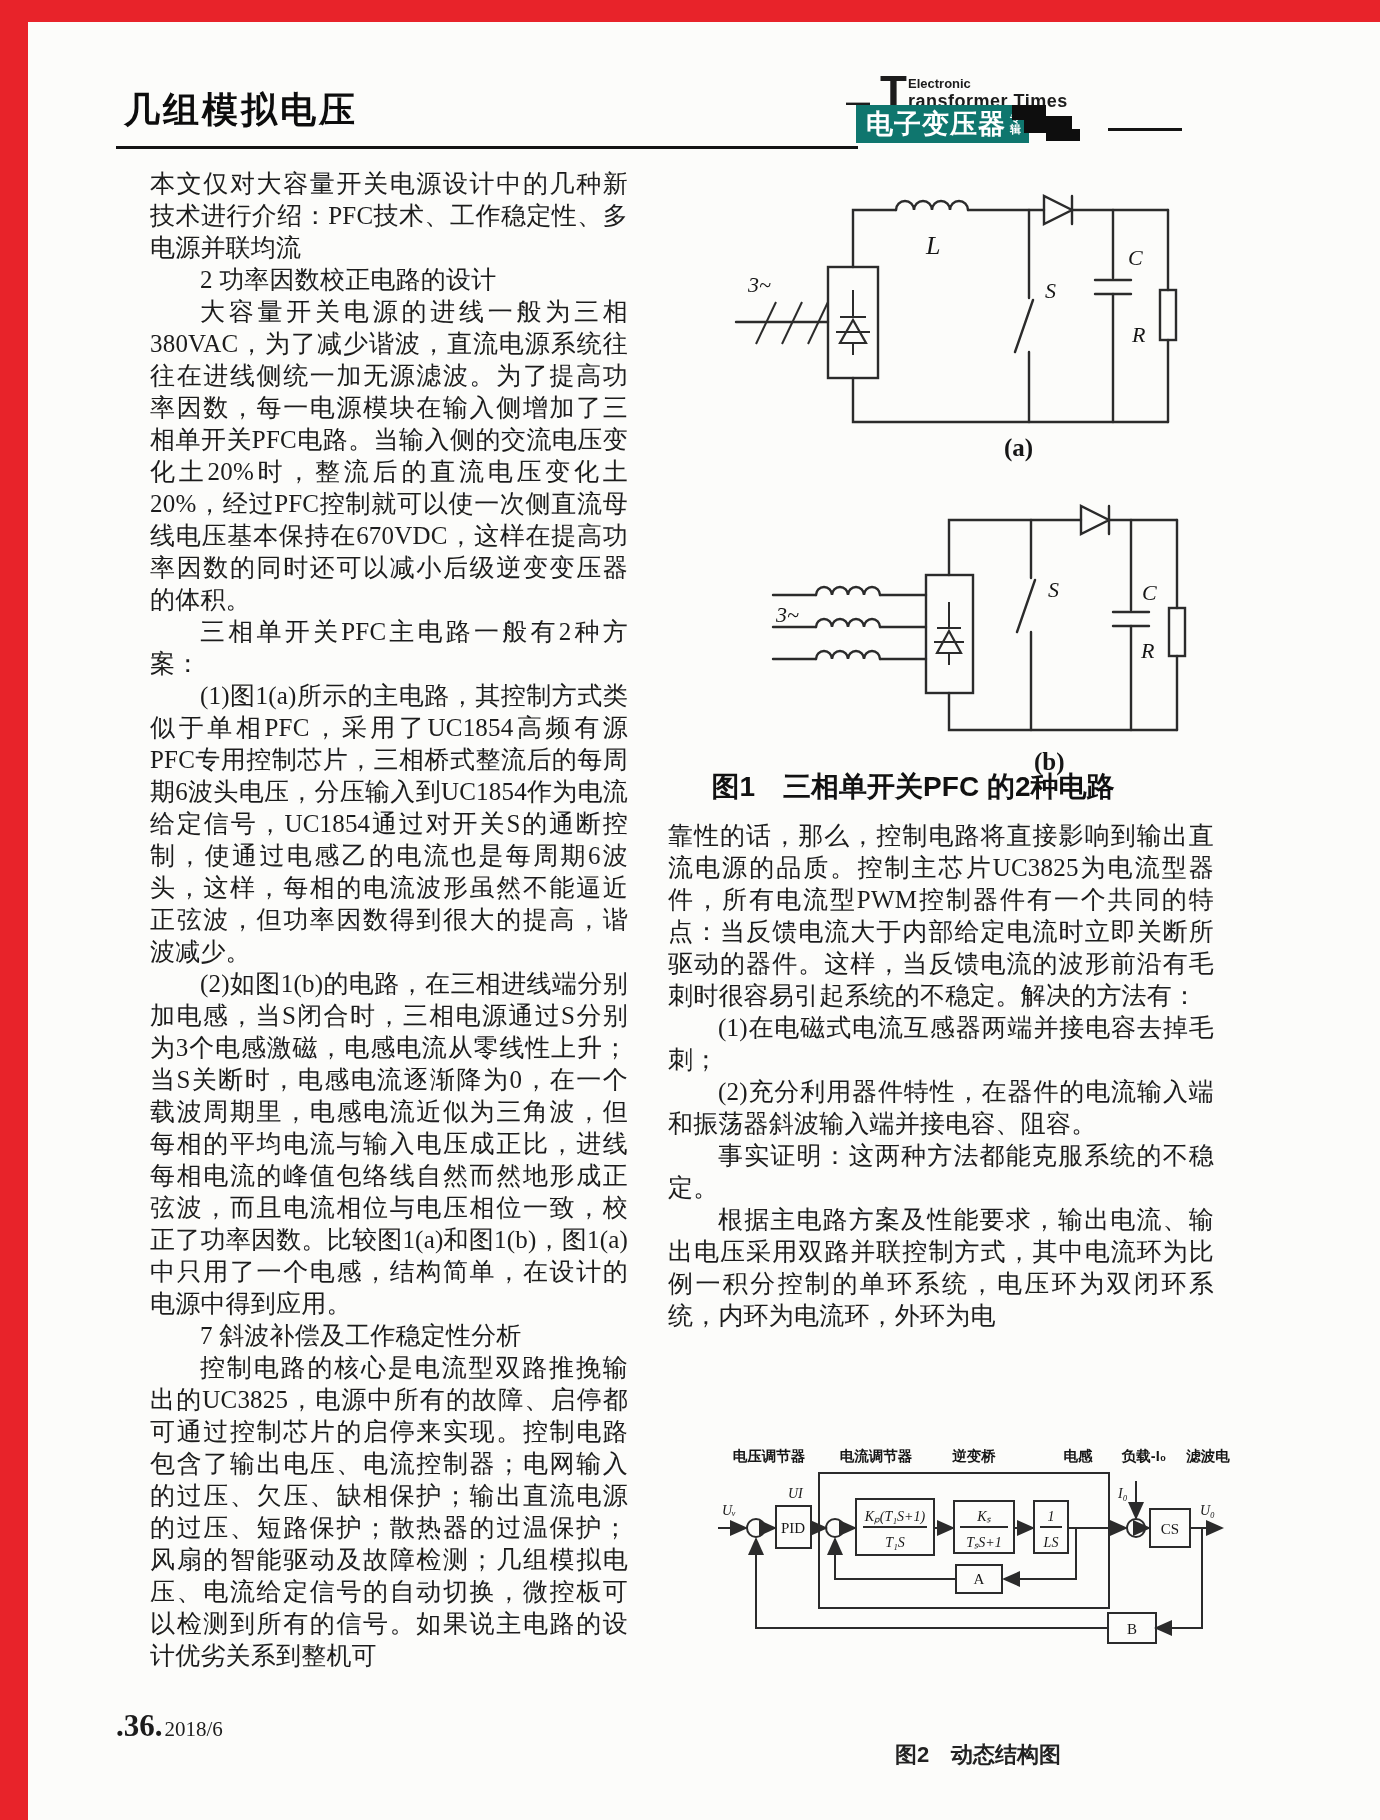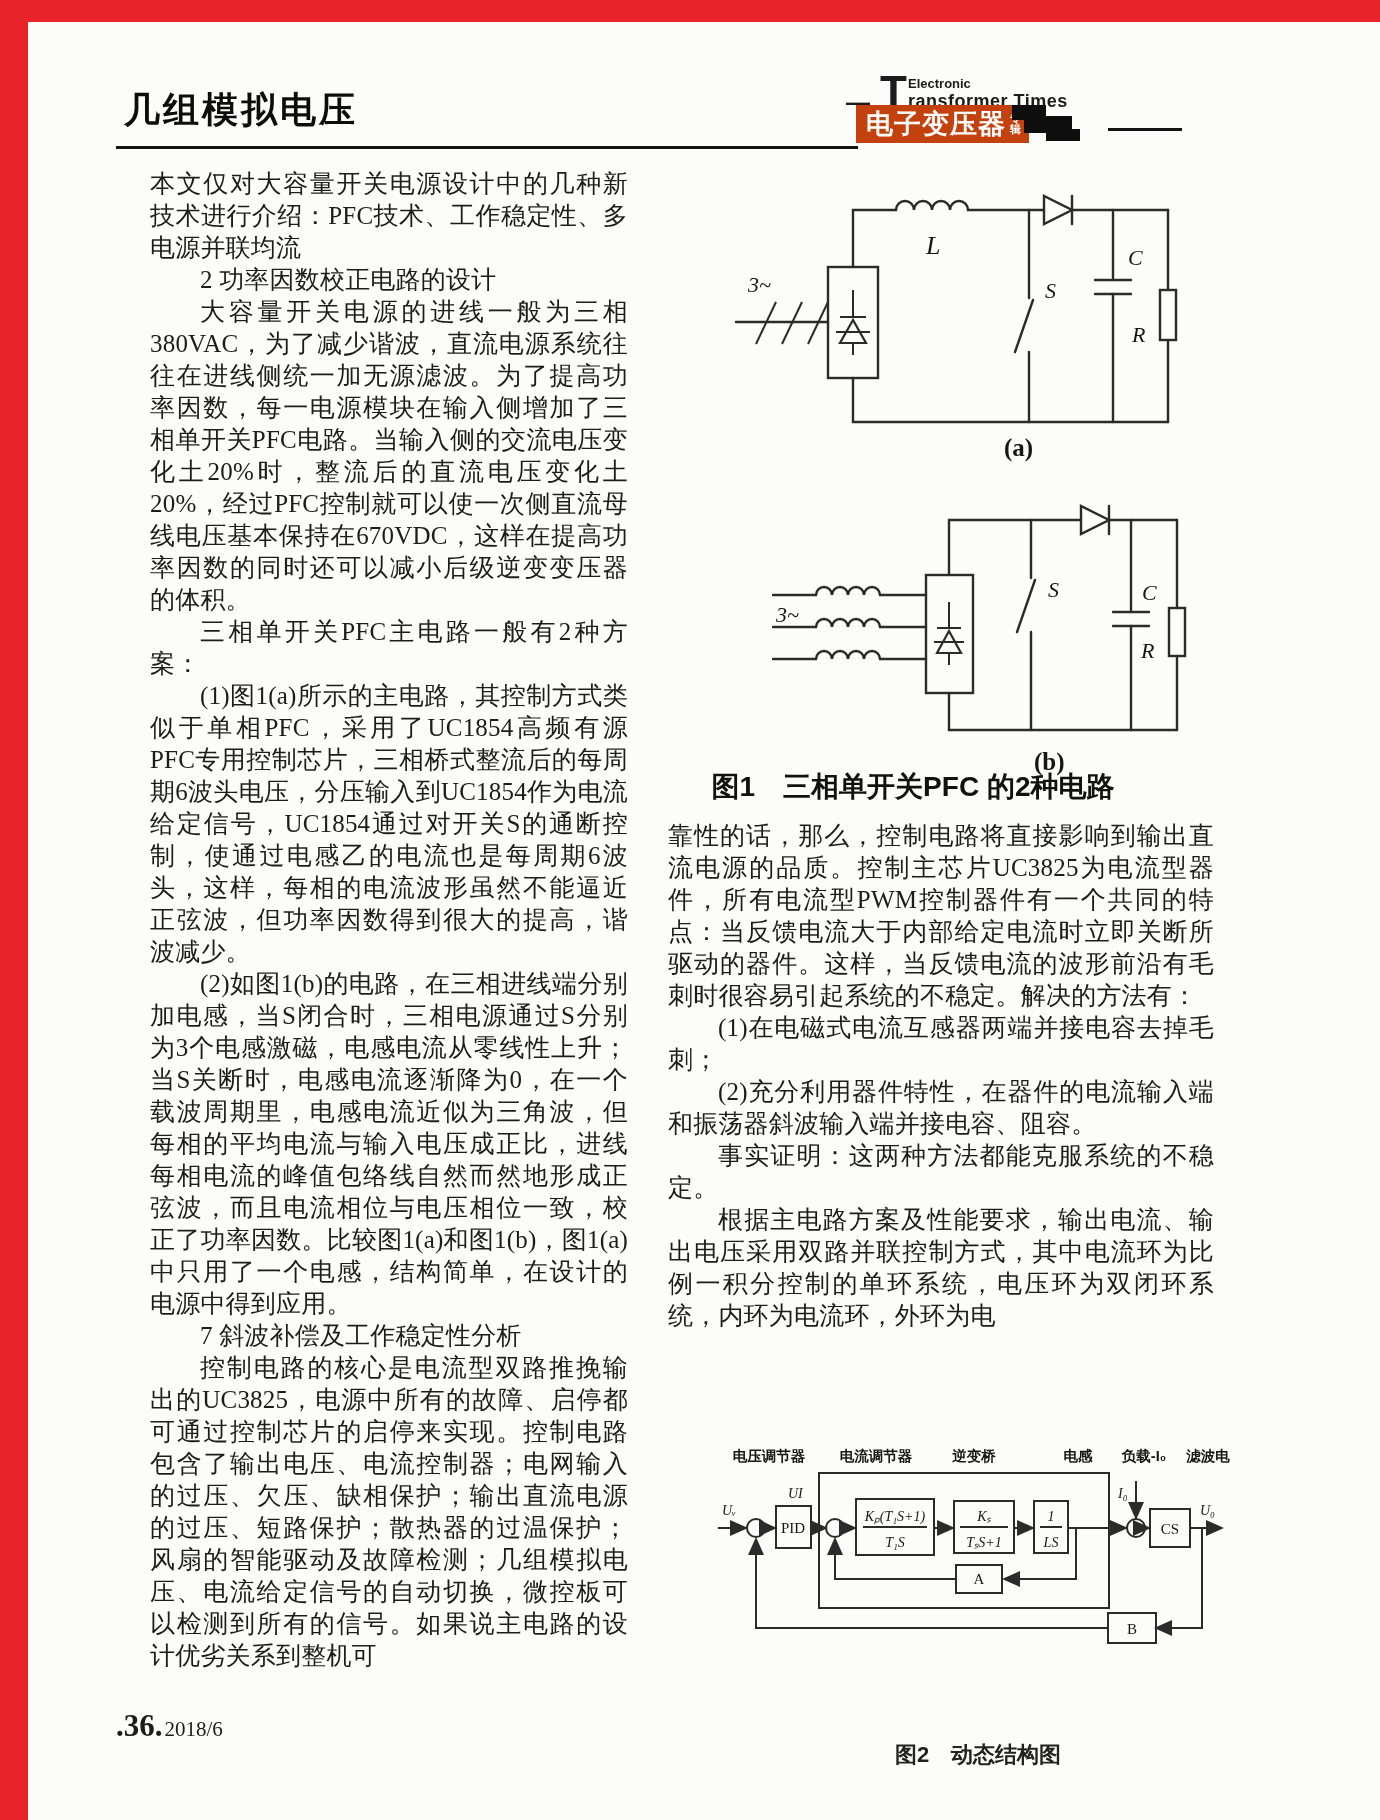--- a/index.html
+++ b/index.html
@@ -13,21 +13,21 @@
   
   .section-title{position:absolute;left:124px;top:86px;font-family:"Liberation Sans",sans-serif;
         font-weight:bold;font-size:36px;letter-spacing:3px;color:#0d0d0d;}
   .header-rule{position:absolute;left:116px;top:146px;width:742px;height:3px;background:#141414;}
   .header-rule-right{position:absolute;left:1108px;top:128px;width:74px;height:3px;background:#141414;}
   .masthead{position:absolute;left:846px;top:74px;white-space:nowrap;}
   .mh-dash{position:absolute;left:0px;top:14px;font-family:"Liberation Sans",sans-serif;font-weight:bold;font-size:24px;}
   .mh-T{position:absolute;left:34px;top:-4px;font-family:"Liberation Sans",sans-serif;font-weight:bold;font-size:44px;line-height:44px;}
   .mh-small{position:absolute;left:62px;top:2px;font-family:"Liberation Sans",sans-serif;font-weight:bold;font-size:13px;}
   .mh-main{position:absolute;left:62px;top:17px;font-family:"Liberation Sans",sans-serif;font-weight:bold;font-size:18px;letter-spacing:0.5px;}
-  .logo-box{position:absolute;left:856px;top:105px;height:38px;background:#c2410c;
+  .logo-box{position:absolute;left:856px;top:105px;height:38px;background:#0f766e;
         display:flex;align-items:center;padding:0 6px 0 10px;}
   .logo-text{color:#fff;font-family:"Liberation Sans",sans-serif;font-weight:bold;font-size:27px;letter-spacing:1px;}
   .logo-badge{color:#fff;font-family:"Liberation Sans",sans-serif;font-weight:bold;font-size:11px;
         line-height:11px;margin-left:4px;width:13px;word-break:break-all;}
   .logo-step1{position:absolute;left:1012px;top:105px;width:34px;height:15px;background:#0e0e0e;}
   .logo-step2{position:absolute;left:1024px;top:116px;width:48px;height:17px;background:#0e0e0e;}
   .logo-step3{position:absolute;left:1046px;top:129px;width:34px;height:12px;background:#0e0e0e;}
 
   
   .col{font-size:25px;line-height:32px;text-align:justify;letter-spacing:0.2px;margin-left:28px;}

